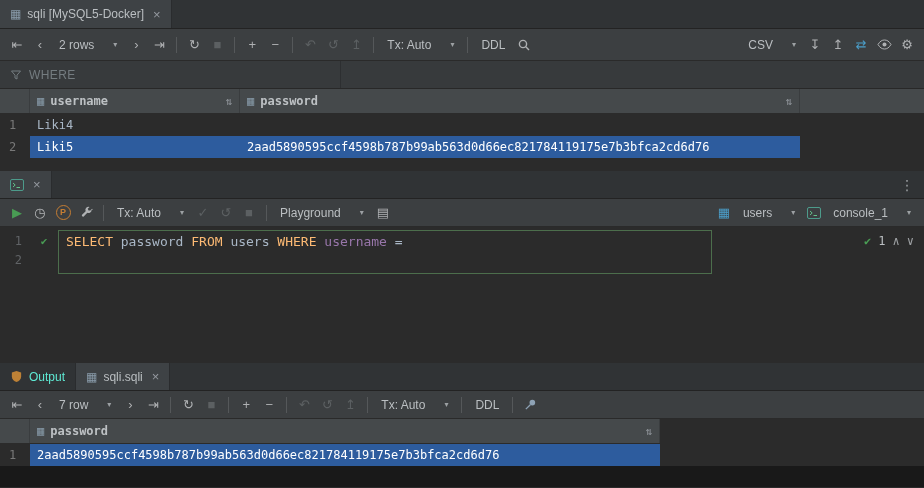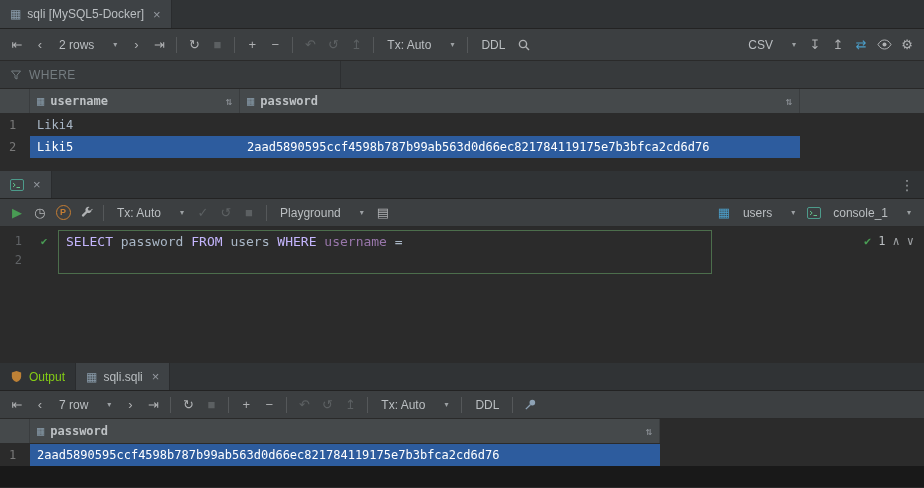--- a/index.html
+++ b/index.html
@@ -1,21 +1,21 @@
 <!DOCTYPE html>
 <html><head>
 <meta charset="utf-8">
 <style>
   html,body{margin:0;padding:0}
   body{width:924px;height:488px;overflow:hidden;background:#2b2b2b;font-family:"Liberation Sans",sans-serif}
   .tabbar{height:28px;background:#303335;display:flex;align-items:stretch;border-bottom:1px solid #232323}
   .tabbar.small{height:27px}
   .tab{display:flex;align-items:center;gap:6px;padding:0 10px;font-size:12px;color:#bbbfc2;border-right:1px solid #2a2c2e;cursor:default}
   .tab.active{background:#3e4245}
-  .tab.inactive{color:#84cc16}
+  .tab.inactive{color:#5eead4}
   .close{color:#9599a0;font-size:13px;margin-left:3px}
   .ticon{font-size:12px;color:#8a9cab;line-height:1}
   .kebab{margin-left:auto;color:#9ca0a3;font-size:14px;display:flex;align-items:center;padding:0 10px}
   .toolbar{height:31px;background:#3c3f41;border-bottom:1px solid #2a2a2a;display:flex;align-items:center;padding:0 6px;gap:1px}
   .toolbar.h27{height:27px}
   .tbtn{min-width:22px;height:22px;display:flex;align-items:center;justify-content:center;color:#afb1b3;font-size:13px}
   .tbtn.dim{color:#5c6062}
   .tbtn.green{color:#499c54}
   .tbtn.teal{color:#4b9ec9}
   .tlabel{display:flex;align-items:center;gap:19px;color:#bbbfc2;font-size:12px;padding:0 7px;height:22px}
@@ -37,21 +37,21 @@
   .grow{height:22px;display:flex;align-items:stretch;font-family:"DejaVu Sans Mono",monospace;font-size:12px;color:#a9b7c6;background:#2b2b2b}
   .rnum{width:30px;color:#787878;display:flex;align-items:center;padding-left:9px;box-sizing:border-box}
   .cell{display:flex;align-items:center;padding:4px 7px;box-sizing:border-box;white-space:pre;overflow:hidden}
   .selcell{background:#2d5c9e;color:#ffffff}
   .fill13{height:13px;background:#2b2b2b}
   .editor{position:relative;height:136px;background:#2b2b2b;padding-top:5px;box-sizing:border-box;font-family:"DejaVu Sans Mono",monospace;font-size:13px}
   .eline{display:flex;height:19px;line-height:19px}
   .lnum{width:30px;text-align:right;color:#606366;font-size:12px;box-sizing:border-box;padding-right:8px}
   .gmark{width:28px;text-align:center;font-size:11px;color:#499c54;line-height:19px}
   .code{white-space:pre;padding-left:8px}
-  .kw{color:#c4b5fd}.id{color:#a9b7c6}.fld{color:#9876aa}.str{color:#6a8759}.op{color:#a9b7c6}.cmt{color:#808080}
+  .kw{color:#fdba74}.id{color:#a9b7c6}.fld{color:#9876aa}.str{color:#6a8759}.op{color:#a9b7c6}.cmt{color:#808080}
   .inj-frame{position:absolute;left:58px;top:3px;width:652px;height:42px;border:1px solid #4c6e4c;pointer-events:none}
   .exec-widget{position:absolute;top:7px;right:10px;display:flex;align-items:center;gap:7px;font-size:12px;color:#9da0a3}
   .exec-widget .ok{color:#499c54}
   .exec-widget .cnt{color:#bbbfc2}
   .bfill{height:21px;background:#191919}
   svg{display:block}
 </style>
 </head>
 <body>
 

